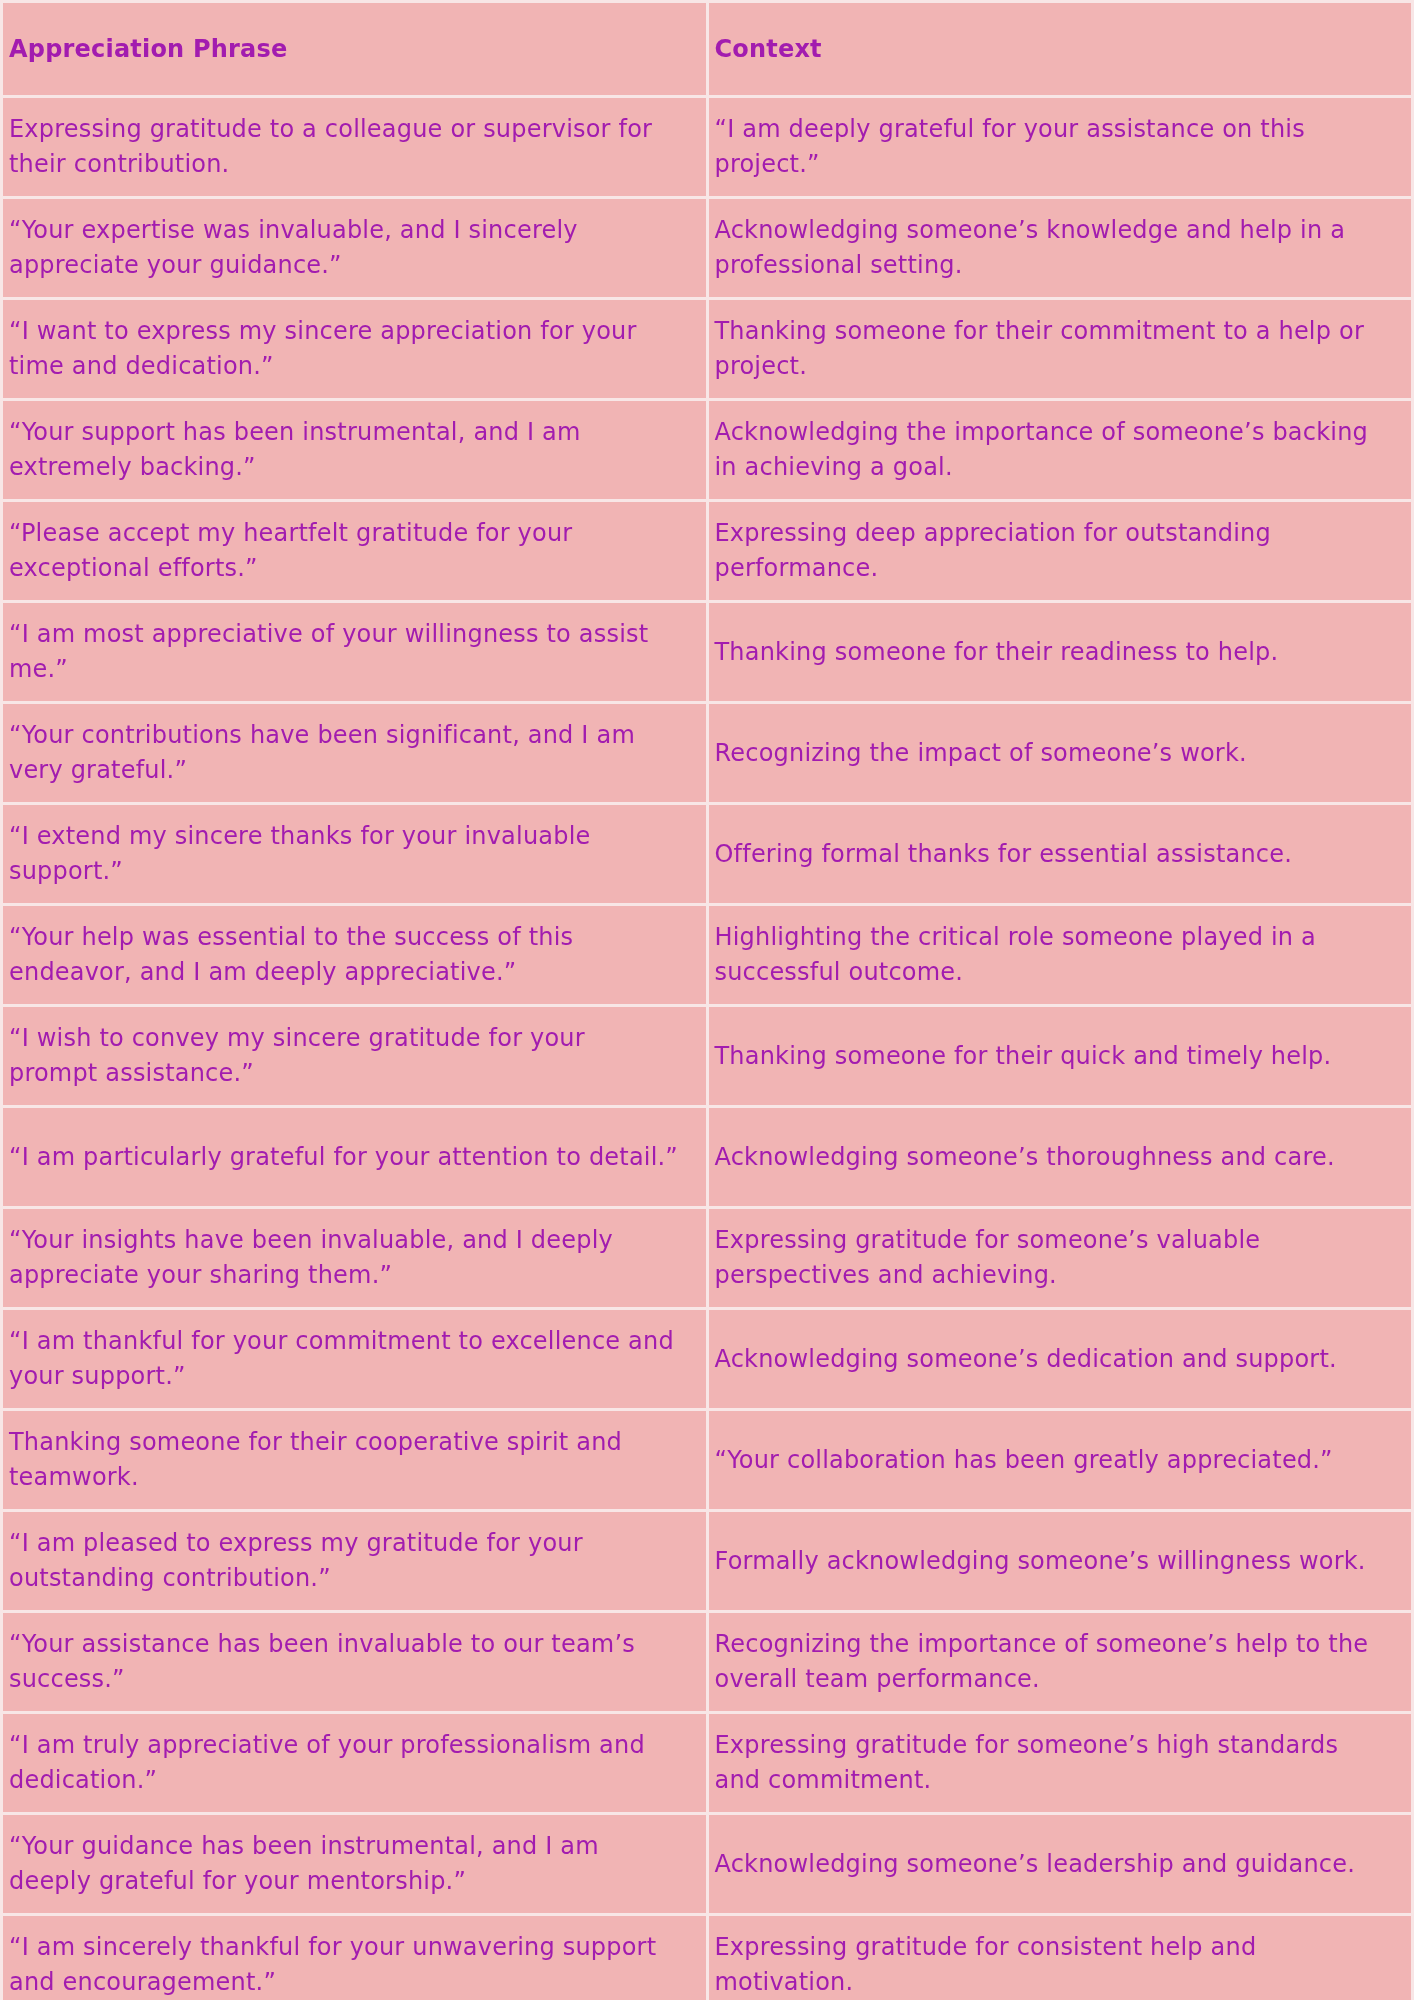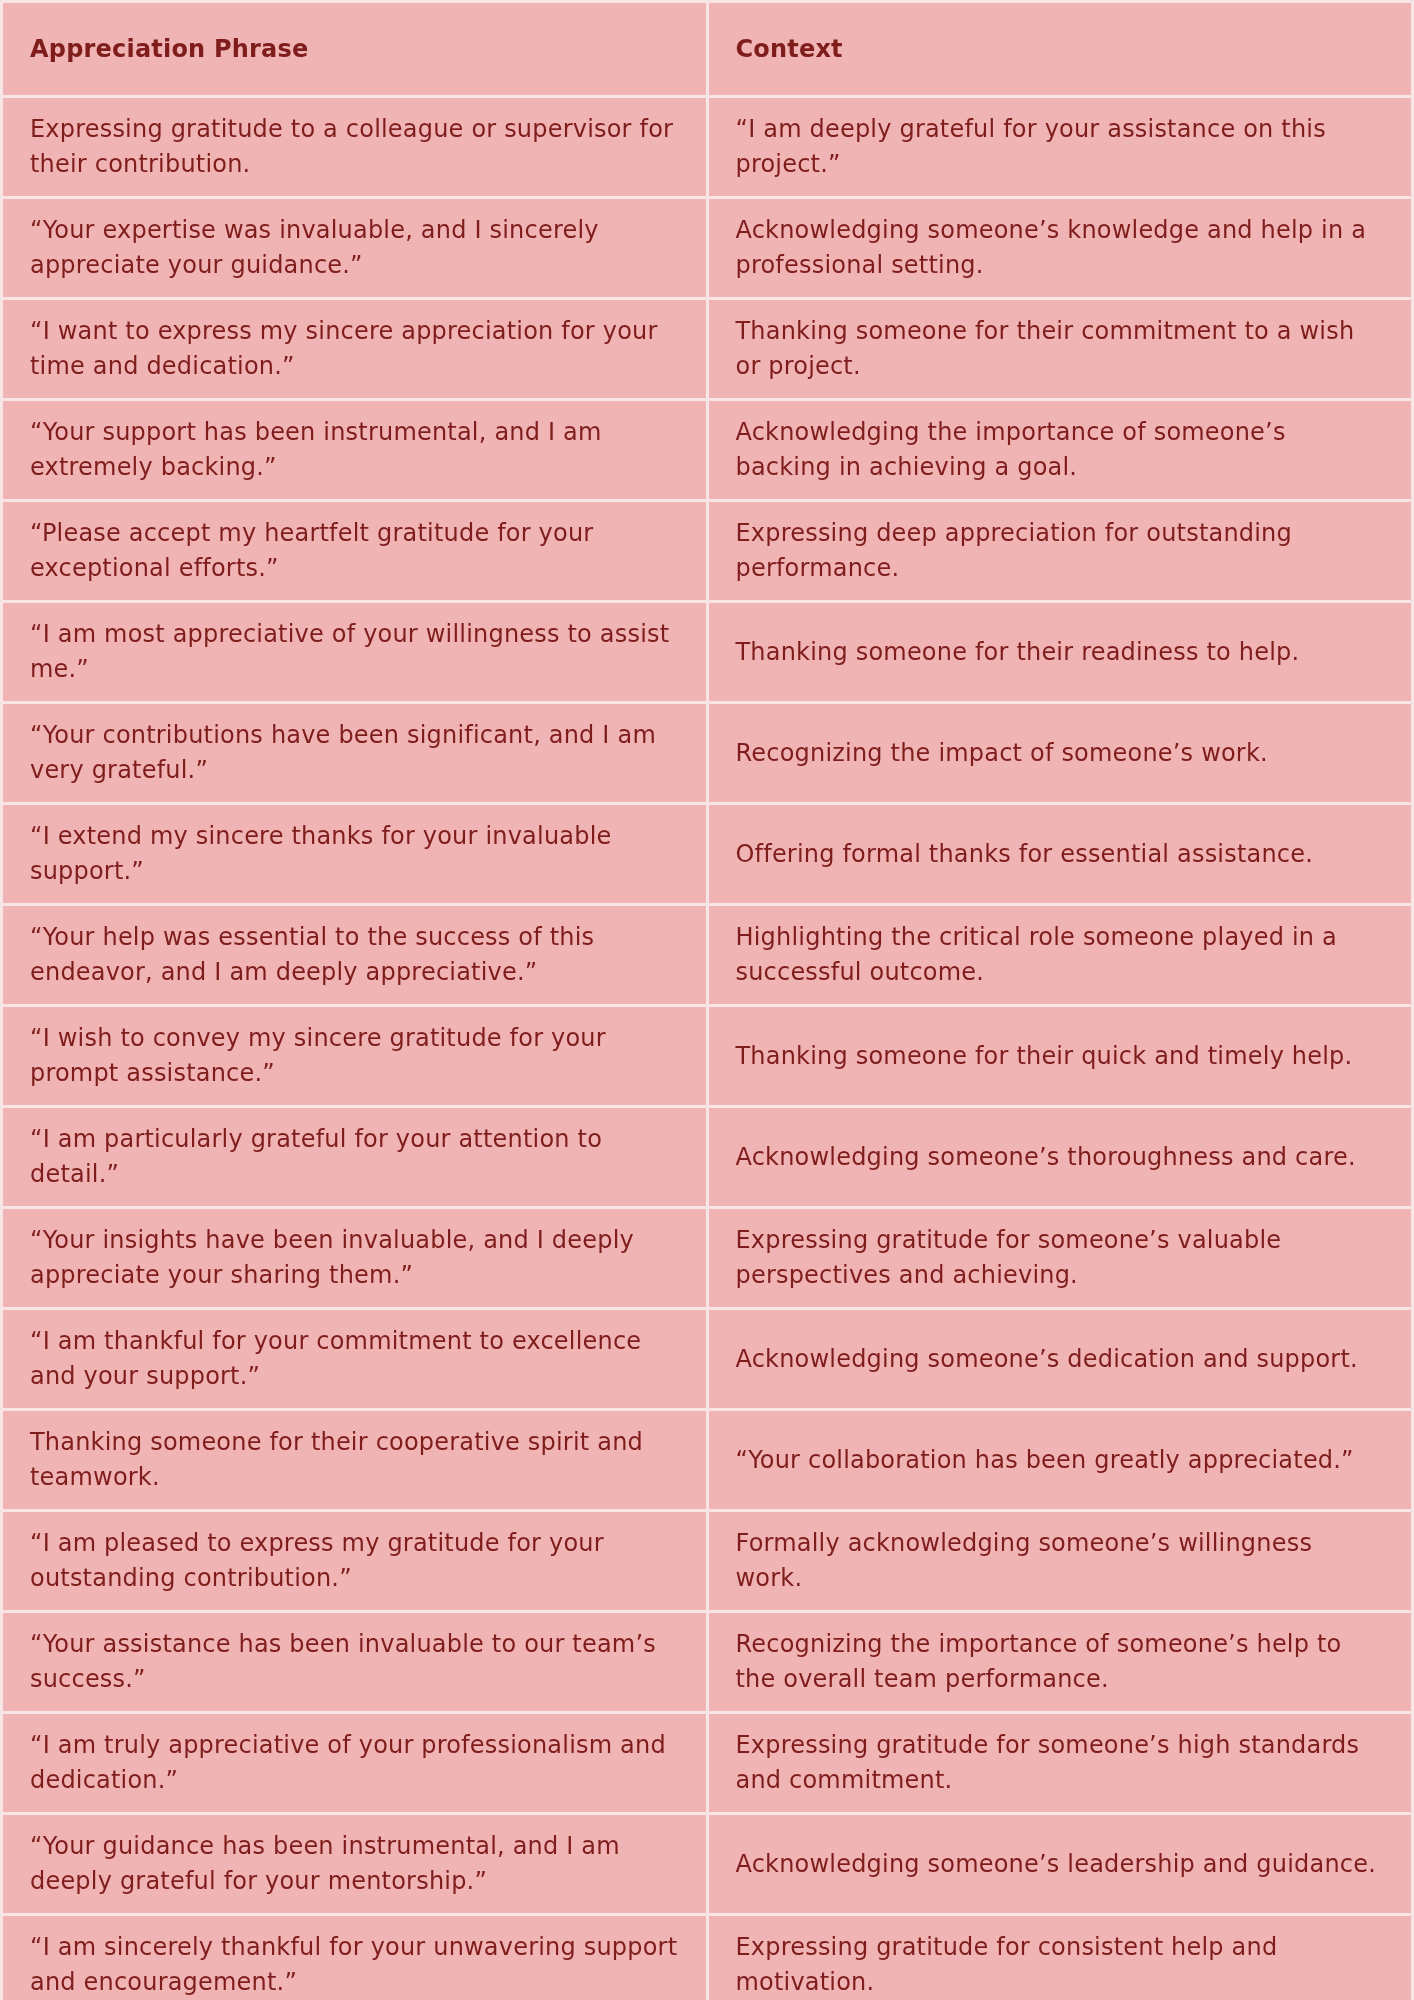--- a/index.html
+++ b/index.html
@@ -20,22 +20,22 @@
     gap: 3px;
     padding: 3px 3px 0 3px;
     box-sizing: border-box;
     width: 1414px;
     background: #f8e6e6;
   }
   .cell {
     background: #f1b4b4;
     display: flex;
     align-items: center;
-    padding: 0 26px 0 27px;
-    color: #7f1d1d;
+    padding: 0 26px 0 6px;
+    color: #a21caf;
     font-family: "DejaVu Sans", sans-serif;
     font-size: 24px;
     line-height: 35px;
     letter-spacing: 0.2px;
   }
   .header-cell {
     font-weight: bold;
   }
 </style>
 </head>
@@ -43,21 +43,21 @@
 
 <div class="table-grid" id="table-grid">
   <div class="cell header-cell">Appreciation Phrase</div>
   <div class="cell header-cell">Context</div>
 
 <div class="cell">Expressing gratitude to a colleague or supervisor for their contribution.</div>
     <div class="cell">“I am deeply grateful for your assistance on this project.”</div>
     <div class="cell">“Your expertise was invaluable, and I sincerely appreciate your guidance.”</div>
     <div class="cell">Acknowledging someone’s knowledge and help in a professional setting.</div>
     <div class="cell">“I want to express my sincere appreciation for your time and dedication.”</div>
-    <div class="cell">Thanking someone for their commitment to a wish or project.</div>
+    <div class="cell">Thanking someone for their commitment to a help or project.</div>
     <div class="cell">“Your support has been instrumental, and I am extremely backing.”</div>
     <div class="cell">Acknowledging the importance of someone’s backing in achieving a goal.</div>
     <div class="cell">“Please accept my heartfelt gratitude for your exceptional efforts.”</div>
     <div class="cell">Expressing deep appreciation for outstanding performance.</div>
     <div class="cell">“I am most appreciative of your willingness to assist me.”</div>
     <div class="cell">Thanking someone for their readiness to help.</div>
     <div class="cell">“Your contributions have been significant, and I am very grateful.”</div>
     <div class="cell">Recognizing the impact of someone’s work.</div>
     <div class="cell">“I extend my sincere thanks for your invaluable support.”</div>
     <div class="cell">Offering formal thanks for essential assistance.</div>

